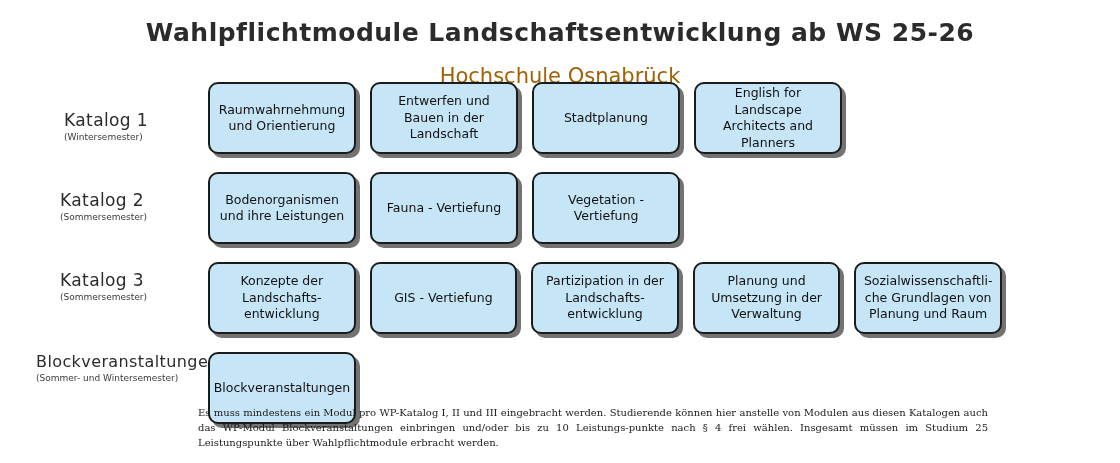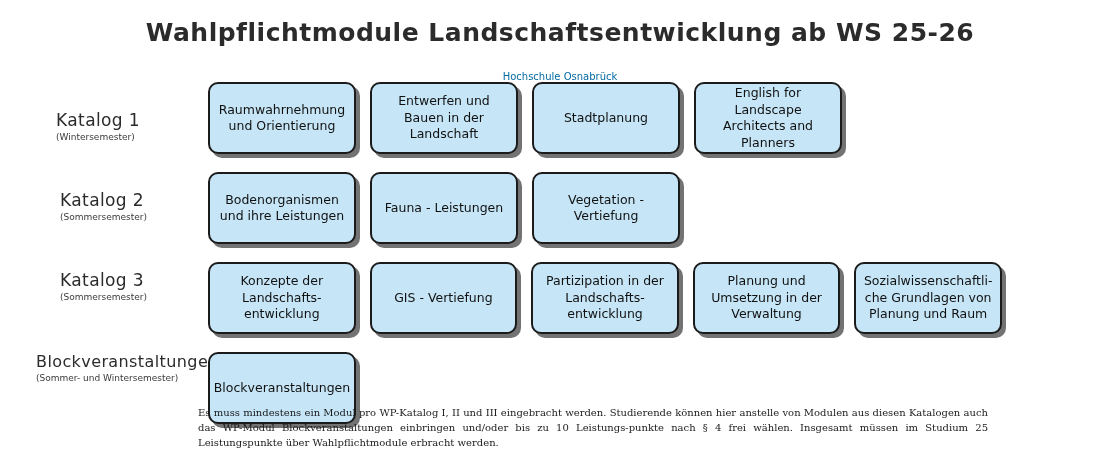--- a/index.html
+++ b/index.html
@@ -22,23 +22,23 @@
   }
   .main-title {
     font-family: "DejaVu Sans", sans-serif;
     font-size: 25px;
     letter-spacing: 0.5px;
     color: #2b2b2b;
     font-weight: 700;
   }
   .sub-title {
     font-family: "DejaVu Sans", sans-serif;
-    font-size: 10px;
-    color: #0369a1;
-    margin-top: 24px;
+    font-size: 21px;
+    color: #a16207;
+    margin-top: 17px;
     font-weight: 400;
   }
 
   
   .grid {
     position: absolute;
     left: 208px;
     top: 82px;
     width: 794px;
   }
@@ -78,21 +78,21 @@
     font-size: 17px;
     letter-spacing: 0.4px;
     white-space: nowrap;
   }
   .row-label .rl-sub {
     font-size: 9px;
     margin-top: 2px;
     white-space: nowrap;
     color: #3a3a3a;
   }
-  .label-k1 { left: 56px;  top: 110px; }
+  .label-k1 { left: 64px;  top: 110px; }
   .label-k2 { left: 60px;  top: 190px; }
   .label-k3 { left: 60px;  top: 270px; }
   .label-bv { left: 36px;  top: 352px; }
   .label-bv .rl-main { font-size: 16px; }
 
   
   .footnote {
     position: absolute;
     left: 198px;
     top: 405px;
@@ -133,21 +133,21 @@
 
   <div class="row">
     <div class="cell">Raumwahrnehmung und Orientierung</div>
     <div class="cell">Entwerfen und Bauen in der Landschaft</div>
     <div class="cell">Stadtplanung</div>
     <div class="cell">English for Landscape Architects and Planners</div>
   </div>
 
   <div class="row">
     <div class="cell">Bodenorganismen und ihre Leistungen</div>
-    <div class="cell">Fauna - Leistungen</div>
+    <div class="cell">Fauna - Vertiefung</div>
     <div class="cell">Vegetation - Vertiefung</div>
   </div>
 
   <div class="row">
     <div class="cell">Konzepte der Landschafts-entwicklung</div>
     <div class="cell">GIS - Vertiefung</div>
     <div class="cell">Partizipation in der Landschafts-entwicklung</div>
     <div class="cell">Planung und Umsetzung in der Verwaltung</div>
     <div class="cell">Sozialwissenschaftli-che Grundlagen von Planung und Raum</div>
   </div>

